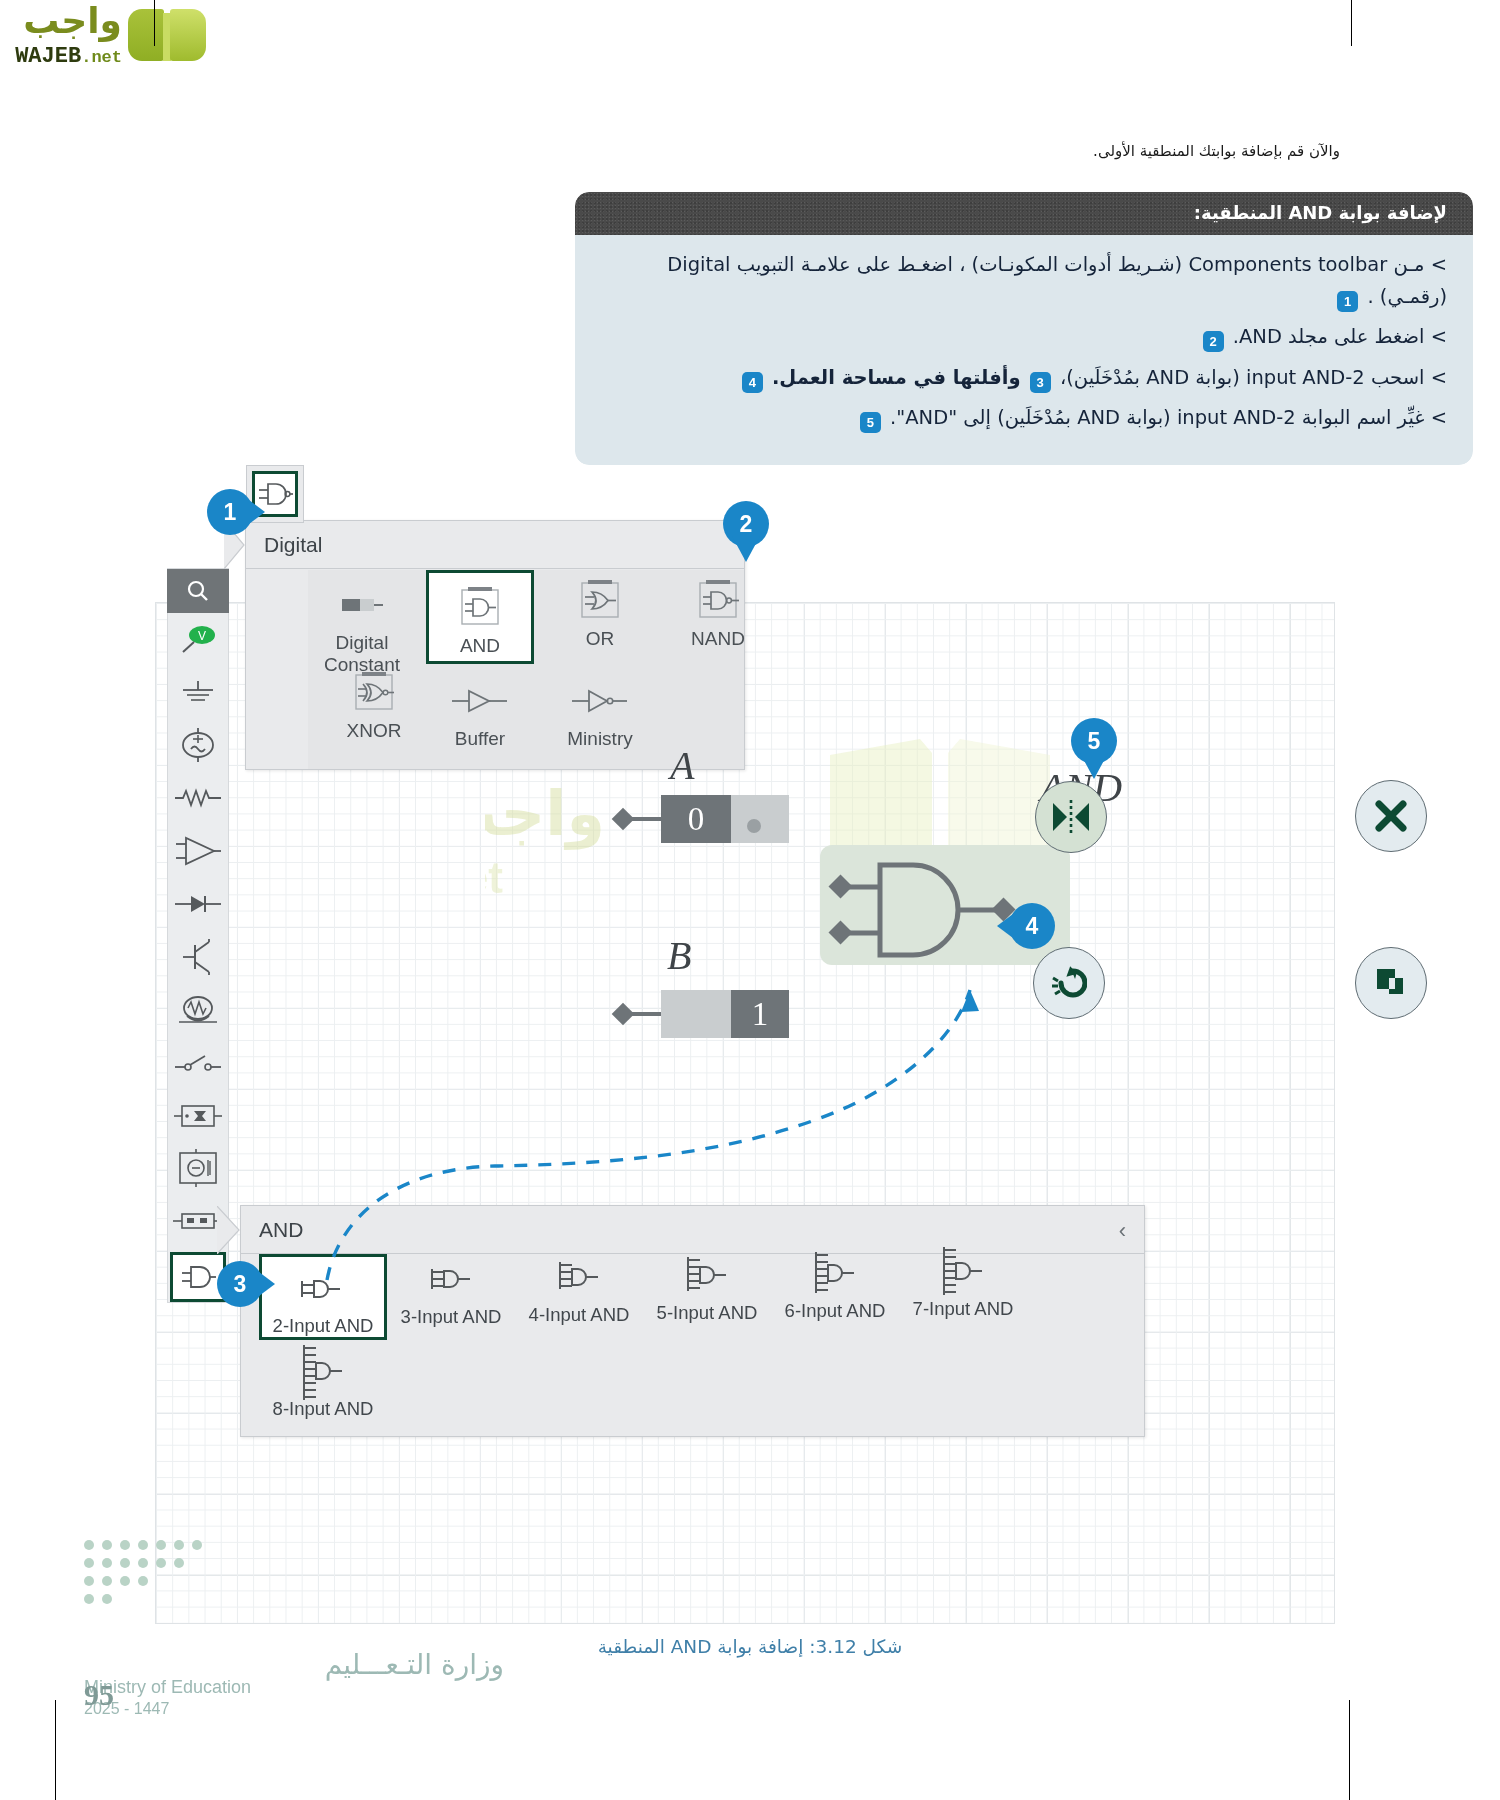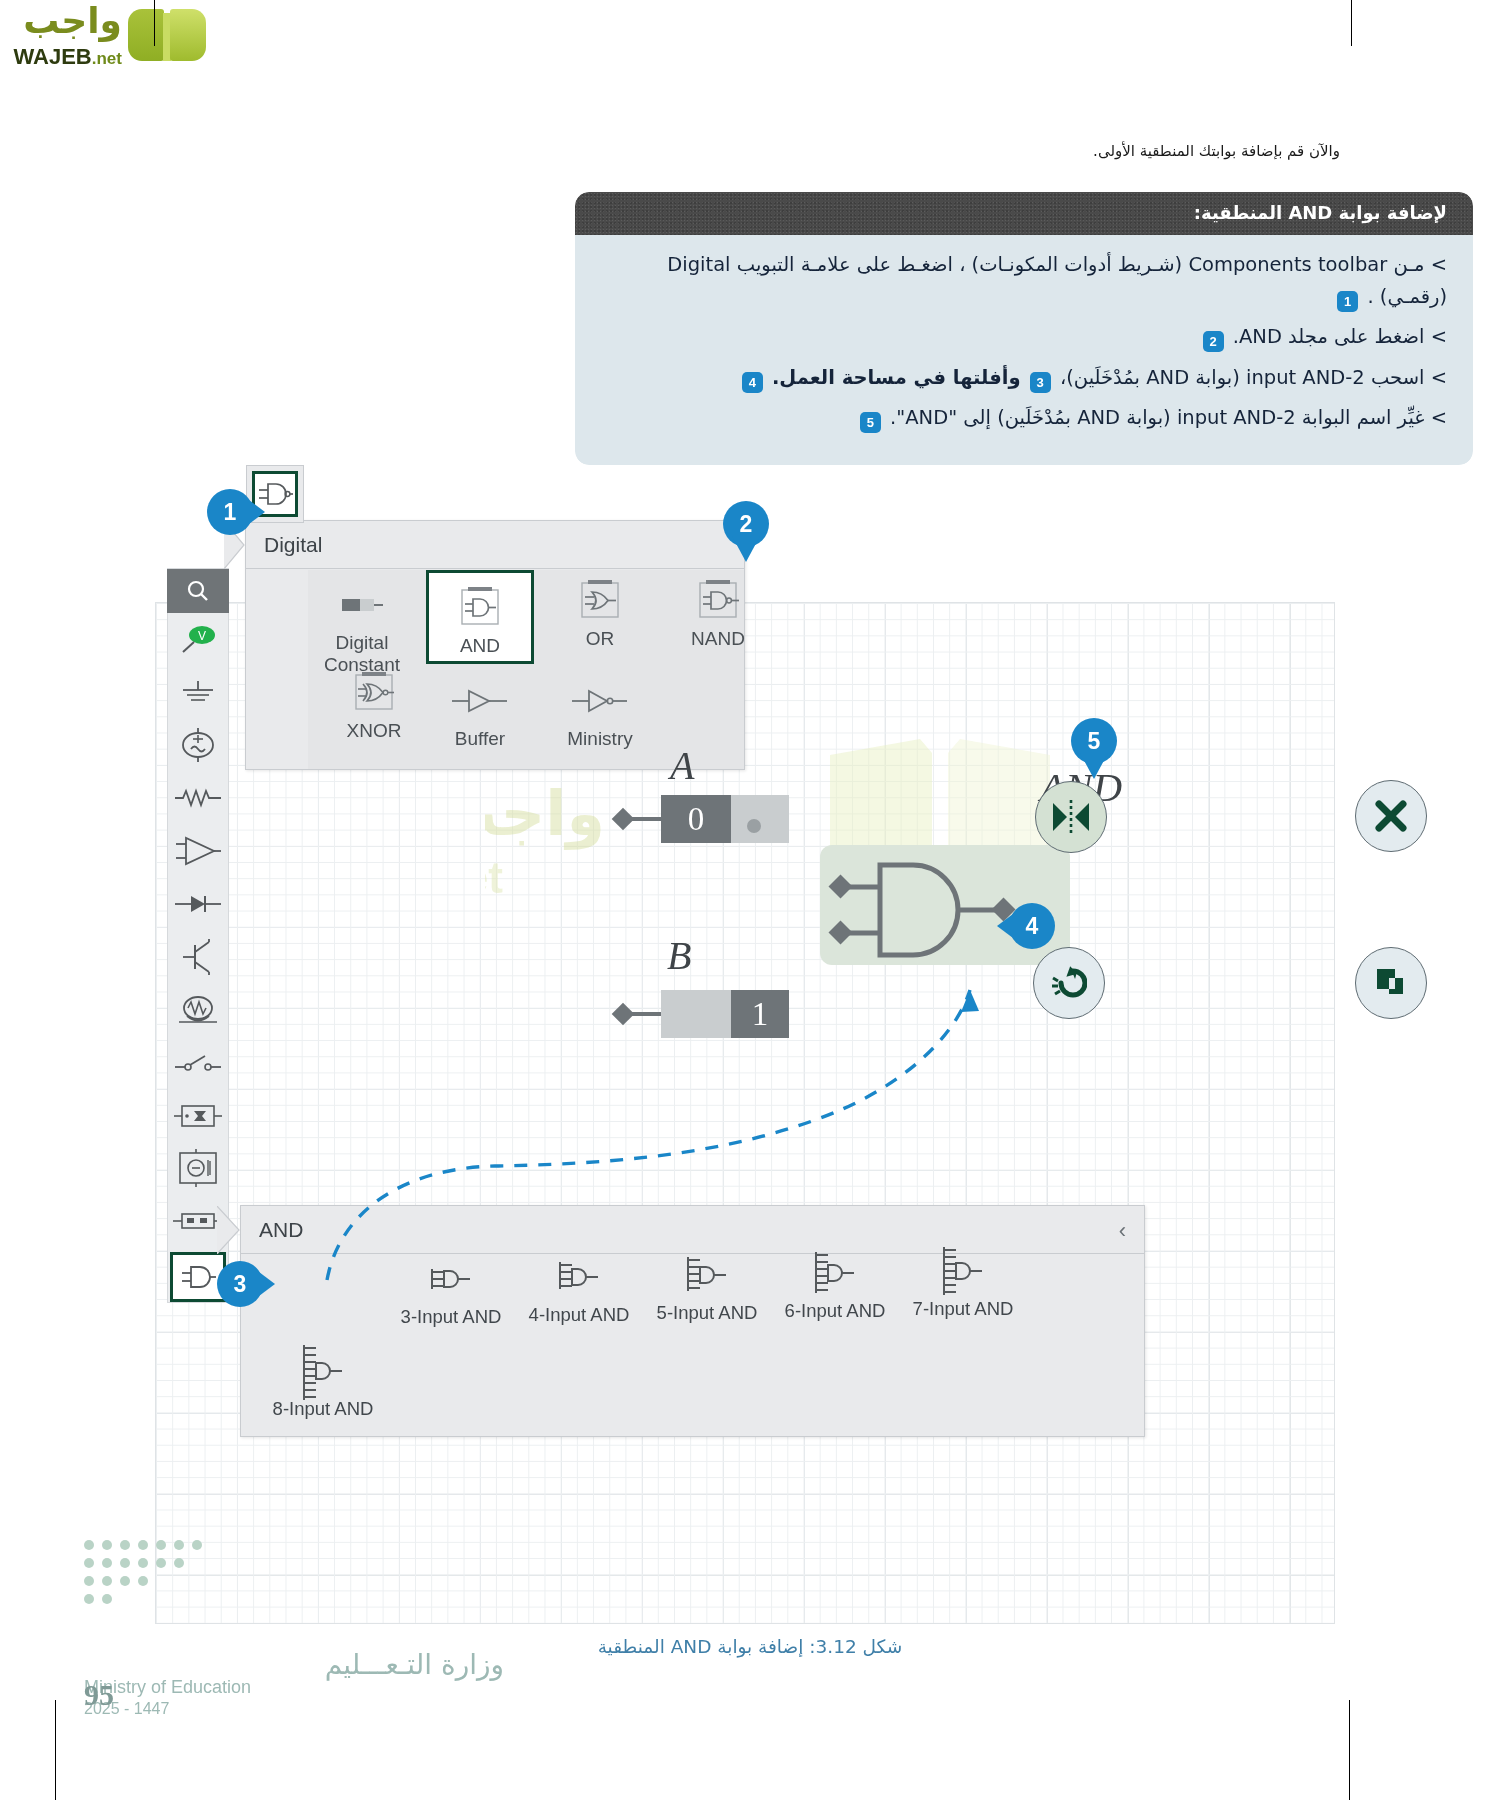--- a/index.html
+++ b/index.html
@@ -20,21 +20,21 @@
     display:flex; align-items:center; gap:6px;
     direction:rtl;
   }
   .wajeb-text { display:flex; flex-direction:column; line-height:1; }
   .wajeb-ar {
     font-size:36px; font-weight:bold; color:#7a8c1e;
     font-family:"DejaVu Sans", sans-serif; letter-spacing:-1px;
   }
   .wajeb-en {
     font-size:22px; font-weight:bold; color:#2e3b0f; direction:ltr;
-    font-family:Liberation Sans, sans-serif; margin-top:7px;
+    font-family:Liberation Mono, monospace; margin-top:7px;
   }
   .wajeb-en .net { color:#6f8a1a; font-size:17px; }
   .wajeb-book { position:relative; width:78px; height:56px; }
   .wajeb-book .pg { position:absolute; top:2px; width:36px; height:52px; }
   .wajeb-book .pg.l { left:0;  background:linear-gradient(180deg,#a9c23a,#8fae24); border-radius:14px 3px 3px 14px; }
   .wajeb-book .pg.r { right:0; background:linear-gradient(180deg,#cfe06a,#9fbb2e); border-radius:3px 14px 14px 3px; }
   .wajeb-book .spine { position:absolute; left:35px; top:6px; width:8px; height:48px; background:#c9dc63; }
 
   
   .crop { position:absolute; background:#000; }
@@ -660,20 +660,32 @@
   <div class="andpanel">
     <svg class="andpanel-chev" viewBox="0 0 26 48">
       <path d="M0 0 L22 24 L0 48" fill="#e9eaec" stroke="#c9ccd0" stroke-width="1.2"></path>
     </svg>
     <div class="andpanel-header">
       <span>AND</span>
       <span class="collapse">‹</span>
     </div>
     <div class="andpanel-body">
 
+      <div class="and-item selected" style="left:0px; top:-4px; padding-top:6px;">
+        <div class="glyph">
+          <svg width="74" height="42" viewBox="0 0 74 42">
+            <path d="M28 13 H34 a8 8 0 0 1 0 16 H28 Z" fill="none" stroke="#55595c" stroke-width="2"></path>
+            <line x1="16" y1="17" x2="28" y2="17" stroke="#55595c" stroke-width="2"></line>
+            <line x1="16" y1="25" x2="28" y2="25" stroke="#55595c" stroke-width="2"></line>
+            <line x1="16" y1="13" x2="16" y2="29" stroke="#55595c" stroke-width="2"></line>
+            <line x1="42" y1="21" x2="54" y2="21" stroke="#55595c" stroke-width="2"></line>
+          </svg>
+        </div>
+        <div class="lbl">2-Input AND</div>
+      </div>
 
       <div class="and-item" style="left:128px; top:-4px;">
         <div class="glyph">
           <svg width="74" height="46" viewBox="0 0 74 46">
             <path d="M30 14 H36 a8 8 0 0 1 0 16 H30 Z" fill="none" stroke="#55595c" stroke-width="2"></path>
             <line x1="18" y1="15" x2="30" y2="15" stroke="#55595c" stroke-width="2"></line>
             <line x1="18" y1="22" x2="30" y2="22" stroke="#55595c" stroke-width="2"></line>
             <line x1="18" y1="29" x2="30" y2="29" stroke="#55595c" stroke-width="2"></line>
             <line x1="18" y1="12" x2="18" y2="32" stroke="#55595c" stroke-width="2"></line>
             <line x1="44" y1="22" x2="56" y2="22" stroke="#55595c" stroke-width="2"></line>

